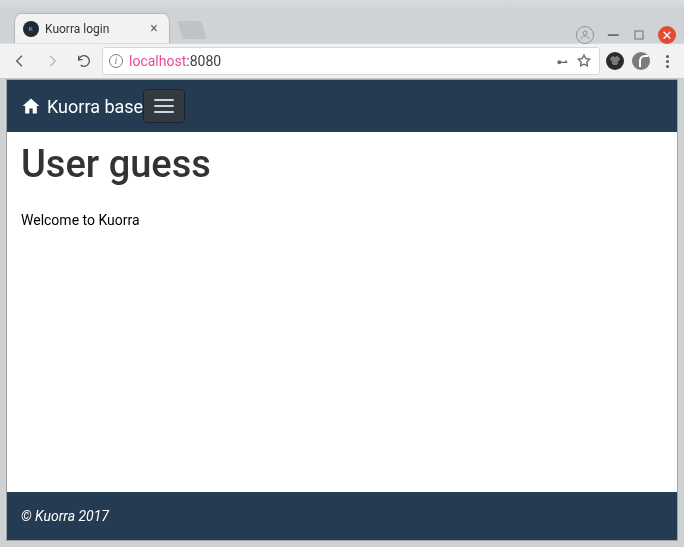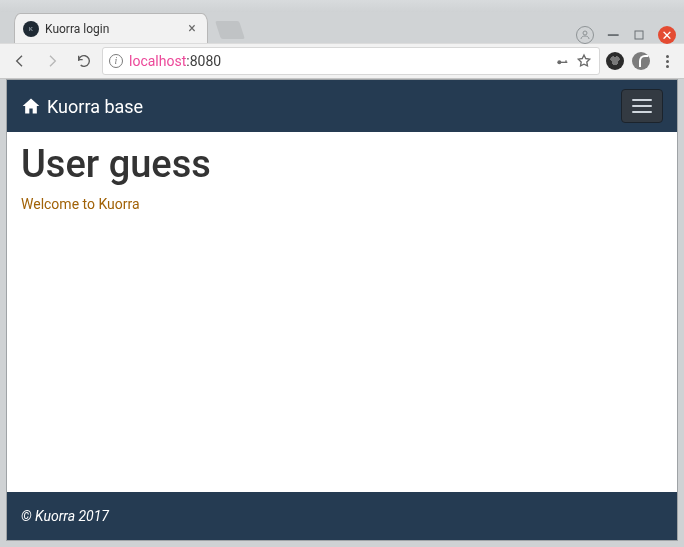--- a/index.html
+++ b/index.html
@@ -21,21 +21,21 @@
     .tab-strip {
       height: 31px;
       background: #d0d3d5;
       display: flex;
       align-items: flex-end;
       padding-left: 14px;
       position: relative;
     }
     .tab {
       height: 30px;
-      width: 194px;
+      width: 156px;
       background: #f2f2f2;
       border-top-left-radius: 6px 10px;
       border-top-right-radius: 6px 10px;
       transform: perspective(60px);
       display: flex;
       align-items: center;
       padding: 0 8px;
       font-size: 12px;
       color: #333;
       position: relative;
@@ -190,21 +190,20 @@
       display: flex;
       flex-direction: column;
     }
 
     .page-navbar {
       background: #253b52;
       min-height: 52px;
       height: 52px;
       display: flex;
       align-items: center;
-      justify-content: space-between;
       padding: 0 14px;
     }
     .brand {
       color: #fff;
       font-size: 18px;
       display: flex;
       align-items: center;
       gap: 6px;
       text-decoration: none;
       cursor: pointer;
@@ -227,25 +226,25 @@
 
     .page-body {
       flex: 1;
       padding: 10px 14px;
       color: #333;
     }
     .page-body h1 {
       font-size: 38px;
       font-weight: 500;
       color: #333;
-      margin-bottom: 10px;
+      margin-bottom: 26px;
     }
     .page-body p {
       font-size: 14px;
-      color: #a16207;
+      color: #000000;
     }
 
     .page-footer {
       background: #253b52;
       color: #fff;
       font-size: 14px;
       padding: 16px 14px;
       font-style: italic;
     }
   </style>

